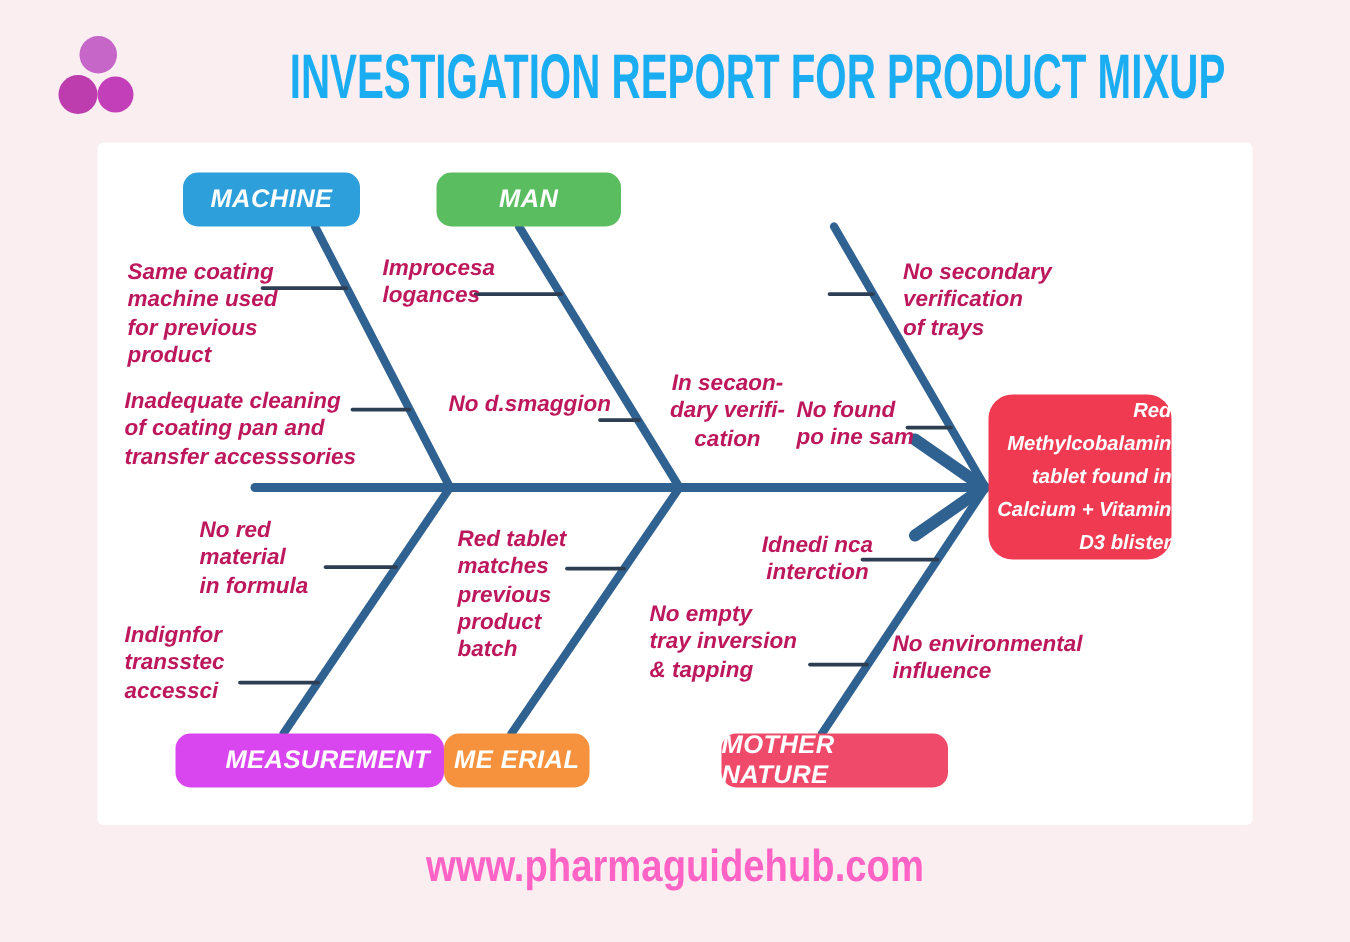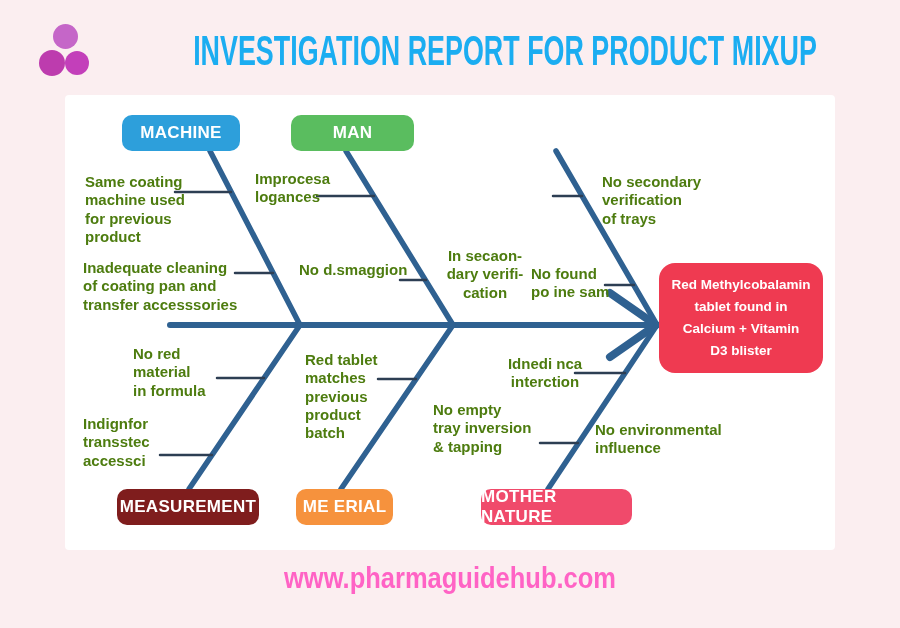--- a/index.html
+++ b/index.html
@@ -32,39 +32,39 @@
     position:absolute;left:200px;top:26px;width:610px;height:50px;
     display:flex;align-items:center;justify-content:center;
     font-size:42px;font-weight:bold;letter-spacing:0px;
     transform:scaleX(0.64);transform-origin:50% 50%;
     white-space:nowrap;
   }
 
   
   .panel{
     position:absolute;left:65px;top:95px;width:770px;height:455px;
-    background:#ffffff;border-radius:4px;
+    background:#ffffff;border-radius:4px;font-style:italic;
   }
   .panel svg{position:absolute;left:0;top:0;}
 
   .cat{
     position:absolute;height:36px;border-radius:10px;
     display:flex;align-items:center;justify-content:center;
     color:#ffffff;font-weight:bold;font-size:17px;letter-spacing:0.3px;
     z-index:3;
   }
   .cause{
-    position:absolute;color:#4d7c0f;font-weight:bold;
+    position:absolute;color:#be185d;font-weight:bold;
     font-size:15px;line-height:1.22;white-space:pre-line;z-index:2;
   }
   .cause.center{text-align:center;}
   .effect{
-    position:absolute;left:594px;top:168px;width:164px;height:110px;
+    position:absolute;left:594px;top:168px;width:122px;height:110px;
     border-radius:16px;color:#ffffff;font-weight:bold;font-size:13.5px;
-    line-height:1.62;text-align:center;white-space:pre-line;
+    line-height:1.62;text-align:right;white-space:pre-line;
     display:flex;align-items:center;justify-content:center;z-index:3;
   }
 
   
   .site-url{
     position:absolute;left:150px;top:558px;width:600px;height:40px;
     display:flex;align-items:center;justify-content:center;
     font-size:30px;font-weight:bold;
     transform:scaleX(0.85);transform-origin:50% 50%;
     white-space:nowrap;
@@ -106,21 +106,21 @@
         <path d="M152,283 L199,283"></path>
         <path d="M95,360 L147,360"></path>
         <path d="M313,284 L351,284"></path>
         <path d="M510,278 L560,278"></path>
         <path d="M475,348 L513,348"></path>
       </g>
     </svg>
 
     <div class="cat" style="left: 57px; top: 20px; width: 118px; background-color: rgb(45, 159, 219);">MACHINE</div>
     <div class="cat" style="left: 226px; top: 20px; width: 123px; background-color: rgb(90, 189, 95);">MAN</div>
-    <div class="cat" style="left: 52px; top: 394px; width: 142px; background-color: #7f1d1d;">MEASUREMENT</div>
+    <div class="cat" style="left: 52px; top: 394px; width: 155px; background-color: #d946ef; padding-left: 24px;">MEASUREMENT</div>
     <div class="cat" style="left: 231px; top: 394px; width: 97px; background-color: rgb(246, 146, 61);">ME ERIAL</div>
     <div class="cat" style="left: 416px; top: 394px; width: 151px; background-color: rgb(240, 74, 107);">MOTHER NATURE</div>
 
     <div class="cause" style="left:20px;top:78px;">Same coating
 machine used
 for previous
 product</div>
     <div class="cause" style="left:18px;top:164px;">Inadequate cleaning
 of coating pan and
 transfer accesssories</div>

